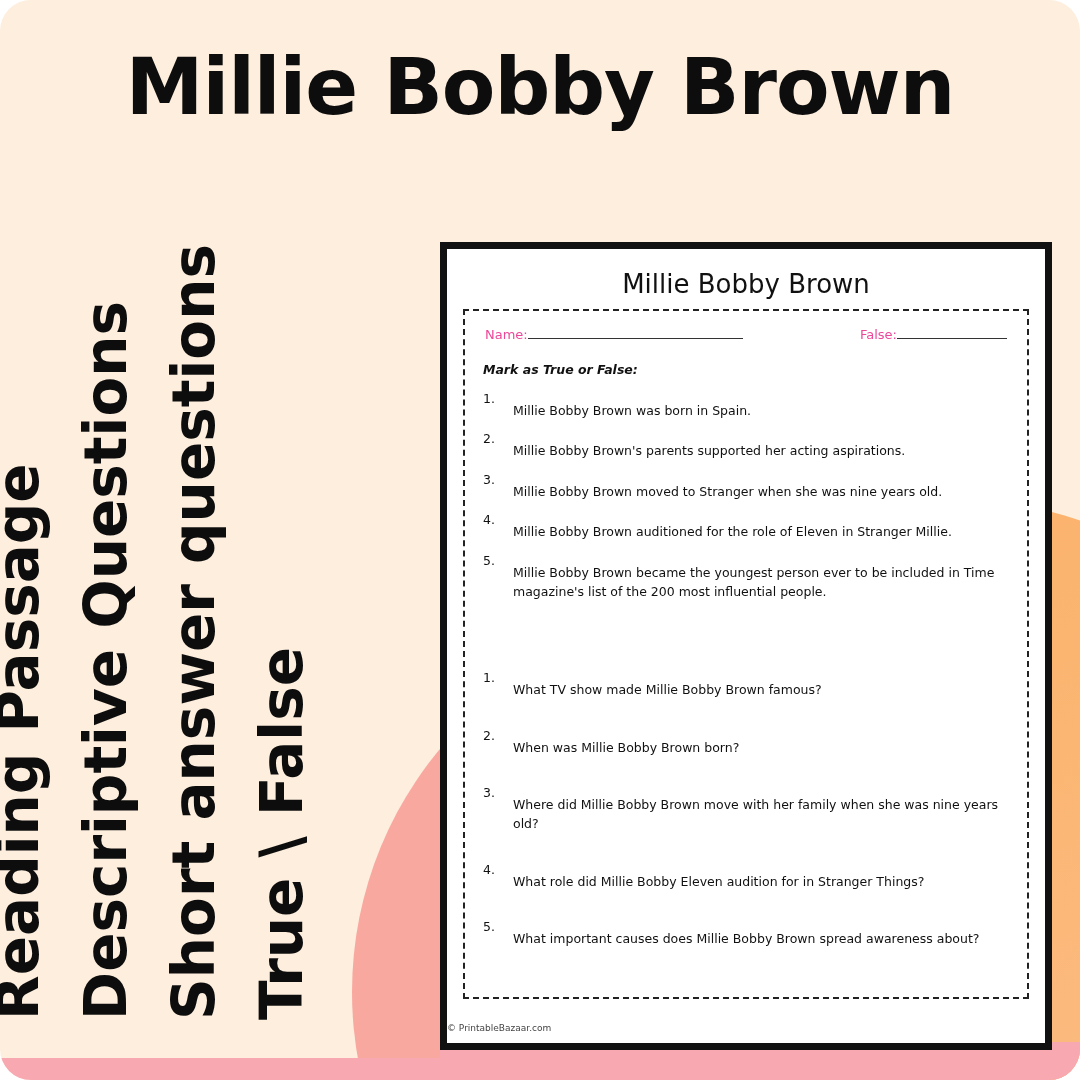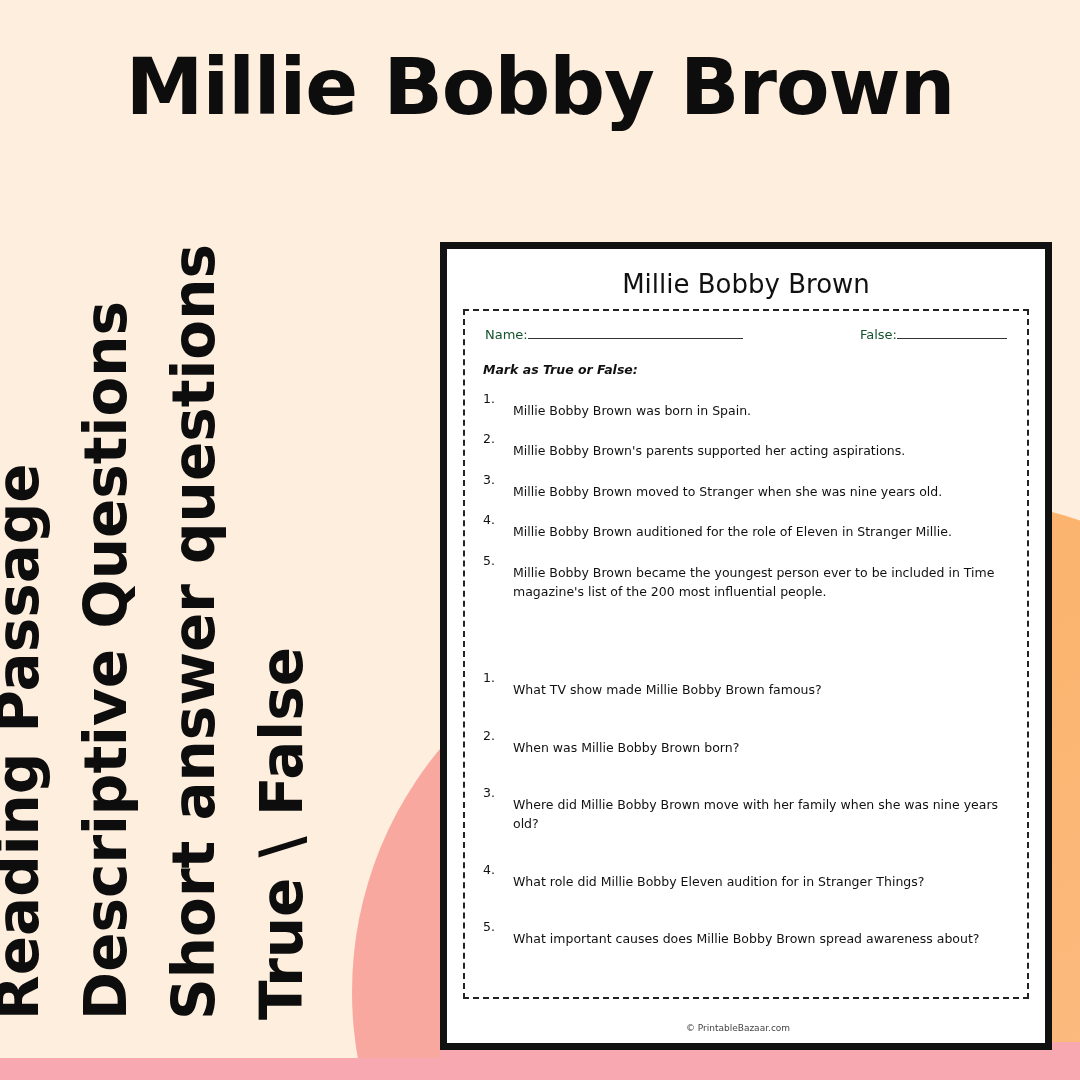--- a/index.html
+++ b/index.html
@@ -11,20 +11,21 @@
     height: 1080px;
     overflow: hidden;
     font-family: "DejaVu Sans", sans-serif;
   }
   #stage {
     position: relative;
     width: 1080px;
     height: 1080px;
     background: #fdeedd;
     overflow: hidden;
+    border-radius: 31px;
   }
 
   
   .deco-pink-circle {
     position: absolute;
     left: 352px;
     top: 612px;
     width: 760px;
     height: 760px;
     border-radius: 50%;
@@ -134,21 +135,21 @@
     height: 690px;
     padding: 16px 16px 10px 16px;
     position: relative;
   }
 
   .name-date-row {
     display: flex;
     justify-content: space-between;
     align-items: baseline;
     font-size: 13px;
-    color: #14532d;
+    color: #ec4899;
     margin-bottom: 20px;
     padding: 0 4px;
   }
   .name-date-row .nd {
     white-space: nowrap;
   }
   .nd .rule {
     display: inline-block;
     border-bottom: 1px solid #333;
   }
@@ -185,21 +186,21 @@
     margin-top: 12px;
   }
   .spacer-block { height: 58px; }
   .q-list.short-answers .q-item { margin-bottom: 26px; }
 
   .footer-credit {
     position: absolute;
     left: 0;
     right: 16px;
     bottom: 10px;
-    text-align: center;
+    text-align: left;
     font-size: 9px;
     color: #444;
   }
 </style>
 </head>
 <body>
 
 <div id="stage">
 
   <div class="deco-pink-circle"></div>

